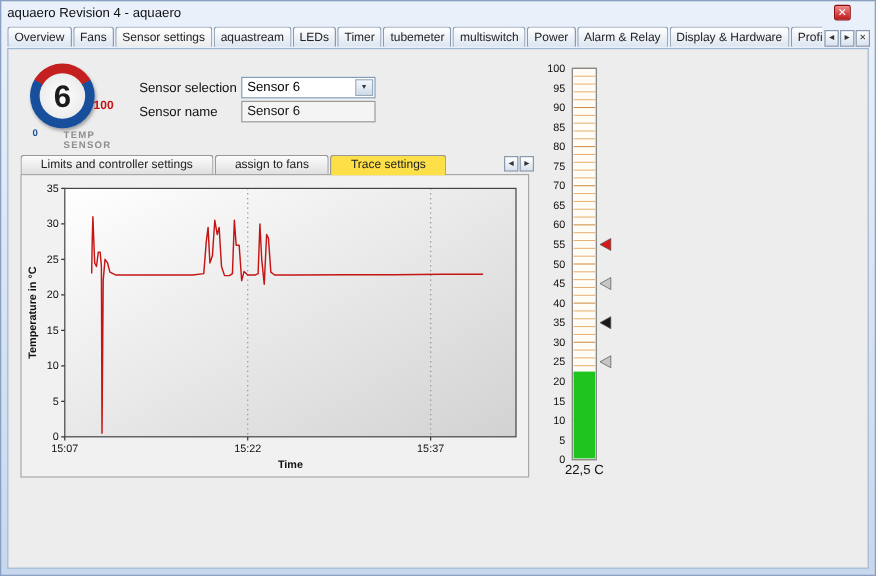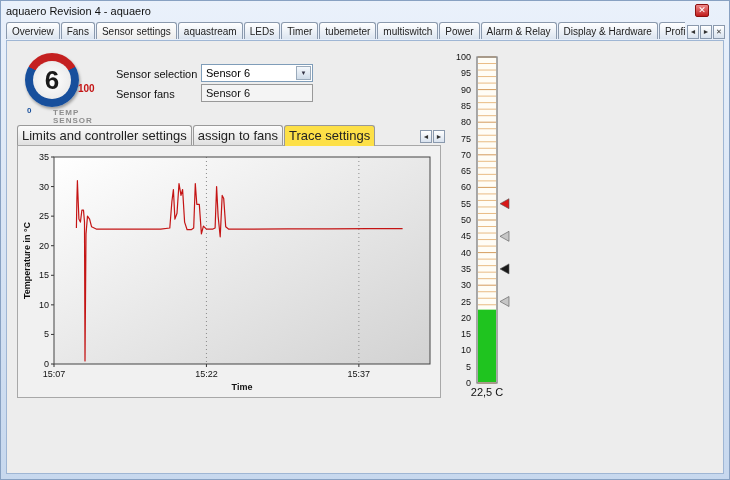--- a/index.html
+++ b/index.html
@@ -20,21 +20,21 @@
   .gauge-max{position:absolute;left:57px;top:32px;color:#c41414;font-weight:bold;font-size:10px}
   .gauge-min{position:absolute;left:6px;top:55px;color:#174f9c;font-weight:bold;font-size:8px}
   .gauge-caption{position:absolute;left:32px;top:58px;font-size:8px;font-weight:bold;color:#8d8d8d;letter-spacing:1px;line-height:8px;text-align:left}
   
   .form-label{position:absolute;font-size:11px;color:#111}
   .combo{position:absolute;left:194px;top:23px;width:112px;height:18px;background:#fff;border:1px solid #7f9db9;font-size:11px;display:flex;align-items:center;padding:0 4px;cursor:pointer}
   .combo-arrow{position:absolute;right:1px;top:1px;bottom:1px;width:15px;background:linear-gradient(#f4f8fc,#cfdbe8);border:1px solid #9aaabb;font-size:6px;display:flex;align-items:center;justify-content:center;color:#334}
   .textbox{position:absolute;left:194px;top:43px;width:112px;height:18px;background:#f4f4f4;border:1px solid #999;font-size:11px;padding:0 4px;font-family:"Liberation Sans",sans-serif;color:#111}
   
   .subtabbar{position:absolute;left:10px;top:86px;width:424px;height:18px;display:flex;align-items:flex-end}
-  .subtab{flex:0 0 auto;border:1px solid #999;border-bottom:none;border-radius:3px 3px 0 0;background:linear-gradient(#fcfcfc,#e0e0e0);padding:2px 4px;font-size:13px;margin-right:1px;white-space:nowrap;cursor:pointer;color:#222}
+  .subtab{flex:0 0 auto;border:1px solid #999;border-bottom:none;border-radius:3px 3px 0 0;background:linear-gradient(#fcfcfc,#e0e0e0);padding:2px 16px;font-size:10px;margin-right:1px;white-space:nowrap;cursor:pointer;color:#222}
   .subtab.active{background:#fde047;position:relative;z-index:3;padding-bottom:3px;margin-bottom:-1px}
   .subtab-pager{position:absolute;right:0;bottom:1px;display:flex;gap:1px}
   .chart-panel{position:absolute;left:10px;top:104px;width:424px;height:253px;background:#f1f1f1;border:1px solid #a8a8a8;z-index:2}
   .chart-panel svg{position:absolute;left:3px;top:3px}
   
   .thermo{position:absolute;left:430px;top:6px;width:92px;height:376px}
   .thermo-value{position:absolute;left:440px;top:345px;width:80px;text-align:center;font-size:11px;font-weight:normal;color:#111}
 </style>
 </head>
 <body>
@@ -78,21 +78,21 @@
         <div>SENSOR</div>
       </div>
     </div>
 
     <span class="form-label" style="left:109px;top:27px">Sensor selection</span>
     <div class="combo">
       <span>Sensor 6</span>
       <span class="combo-arrow">▼</span>
     </div>
 
-    <span class="form-label" style="left:109px;top:47px">Sensor fans</span>
+    <span class="form-label" style="left:109px;top:47px">Sensor name</span>
     <input class="textbox" value="Sensor 6" style="">
 
     <div class="subtabbar" id="subtabbar">
         <div class="subtab">Limits and controller settings</div>
         <div class="subtab">assign to fans</div>
         <div class="subtab active">Trace settings</div>
       </div>
     <div class="subtab-pager" style="position:absolute;right:278px;top:89px;display:flex;gap:1px">
       <div class="pager-btn" style="height:13px;line-height:11px">◄</div>
       <div class="pager-btn" style="height:13px;line-height:11px">►</div>

